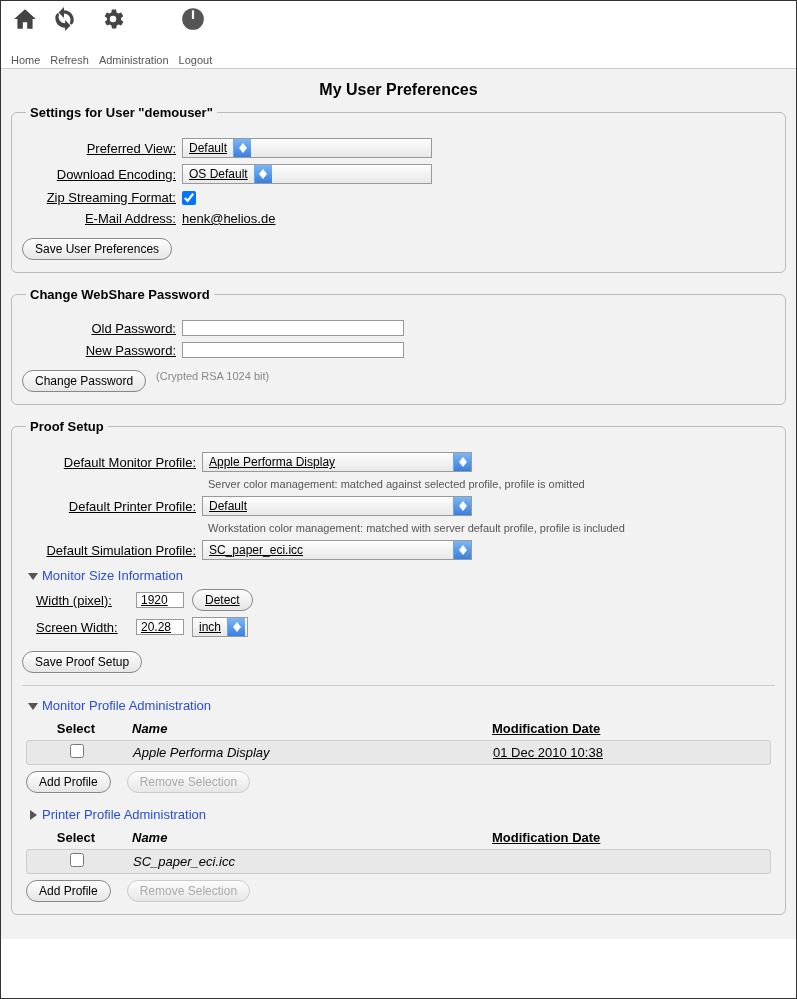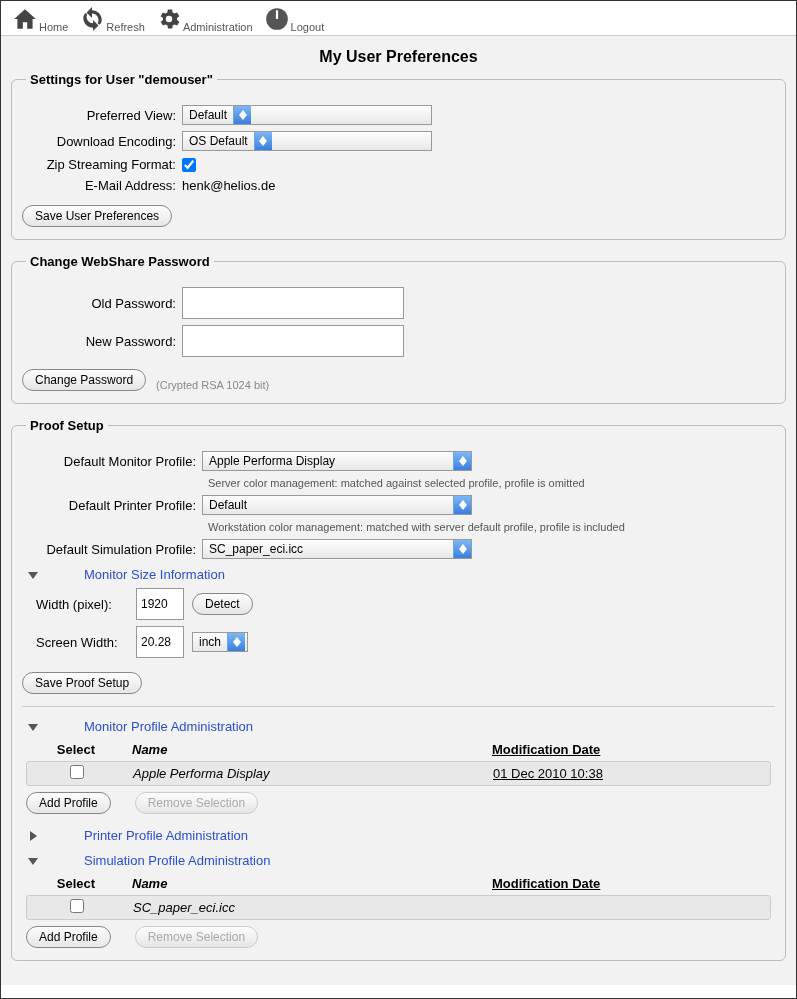--- a/index.html
+++ b/index.html
@@ -14,24 +14,26 @@
   color: #000;
 }
 .toolbar {
   display: flex;
   gap: 2px;
   padding: 4px 6px 2px 6px;
   border-bottom: 1px solid #ccc;
 }
 .toolbar-item {
   display: flex;
-  align-items: flex-end;
+  flex-direction: column;
+  align-items: flex-start;
   width: auto;
   cursor: pointer;
   padding: 0 4px;
+  gap: 20px;
 }
 .toolbar-item .icon-wrap {
   width: 28px; height: 28px;
   display: flex; align-items: center; justify-content: center;
 }
 .toolbar-item svg { width: 26px; height: 26px; fill: #444; }
 .toolbar-item .lbl {
   font-size: 11px;
   color: #555;
   margin-top: 1px;
@@ -55,20 +57,21 @@
 legend {
   font-size: 13px;
   font-weight: bold;
   padding: 0 4px;
   margin-left: 4px;
 }
 .row {
   display: flex;
   align-items: center;
   margin: 6px 0;
+  text-decoration: underline;
 }
 .row .label {
   width: 160px;
   text-align: right;
   padding-right: 6px;
   font-size: 13px;
 }
 .macselect {
   display: inline-flex;
   align-items: center;
@@ -102,21 +105,21 @@
   background: linear-gradient(#fdfdfd, #e6e6e6);
   font-size: 12px;
   cursor: pointer;
 }
 .mac-button.disabled {
   color: #aaa;
   border-color: #ccc;
   cursor: default;
 }
 input[type=text], input[type=password] {
-  height: 32px;
+  height: 16px;
   border: 1px solid #999;
   padding: 0 4px;
   font-size: 12px;
   background: #fff;
 }
 input[type=checkbox] {
   width: 14px; height: 14px;
 }
 .encnote {
   font-size: 11px;
@@ -130,21 +133,21 @@
   margin-top: 2px;
   margin-bottom: 6px;
 }
 .disclosure {
   display: flex;
   align-items: center;
   margin: 8px 0 4px 6px;
   cursor: pointer;
 }
 .disclosure svg { width: 10px; height: 10px; fill: #555; margin-right: 4px; }
-.disclosure .dlabel { color: #2a4ed0; font-size: 13px; margin-left: 42px; }
+.disclosure .dlabel { color: #2a4ed0; font-size: 13px; }
 .subgrid {
   margin-left: 14px;
 }
 hr.sep {
   border: none;
   border-top: 1px solid #ccc;
   margin: 12px 0;
 }
 .tbl {
   margin-left: 4px;
@@ -152,21 +155,21 @@
 }
 .tbl .thead, .tbl .trow {
   display: flex;
   align-items: center;
 }
 .tbl .thead { font-weight: bold; font-size: 13px; padding: 4px 0; }
 .tbl .trow { background: #e8e8e8; border: 1px solid #ccc; border-radius: 3px; padding: 3px 0; }
 .col-select { width: 100px; text-align: center; }
 .col-name { width: 360px; padding-left: 6px; font-style: italic; }
 .col-date { flex: 1; padding-left: 6px; text-decoration: underline; }
-.tbl-btns { margin-top: 6px; display: flex; gap: 24px; }
+.tbl-btns { margin-top: 6px; display: flex; gap: 16px; }
 </style>
 </head>
 <body>
 
 <div class="toolbar">
   <div class="toolbar-item">
     <span class="icon-wrap">
       <svg viewBox="0 0 24 24">
           <path d="M12 3l10 9h-3v9h-5v-6H10v6H5v-9H2z"></path>
         </svg>
@@ -258,21 +261,21 @@
     <div class="row">
       <div class="label">Old Password:</div>
       <input type="password" style="width: 222px;">
     </div>
 
     <div class="row">
       <div class="label">New Password:</div>
       <input type="password" style="width: 222px;">
     </div>
 
-    <div style="margin-top:12px; display:flex; align-items:flex-end">
+    <div style="margin-top:12px; display:flex; align-items:flex-start">
       <span class="mac-button">Change Password</span>
       <span class="encnote">(Crypted RSA 1024 bit)</span>
     </div>
   </fieldset>
 
   <fieldset>
     <legend>Proof Setup</legend>
 
     <div class="row">
       <div class="label" style="width:180px">Default Monitor Profile:</div>
@@ -379,26 +382,20 @@
       </div>
     </div>
 
     <div class="disclosure" style="margin-top:14px">
       <svg viewBox="0 0 10 10">
           <path d="M2 0v10l7-5z"></path>
         </svg>
       <span class="dlabel">Printer Profile Administration</span>
     </div>
 
-    <div class="disclosure" style="margin-top:10px">
-      <svg viewBox="0 0 10 10">
-          <path d="M0 2h10L5 9z"></path>
-        </svg>
-      <span class="dlabel">Simulation Profile Administration</span>
-    </div>
     <div class="tbl">
       <div class="thead">
         <div class="col-select">Select</div>
         <div class="col-name">Name</div>
         <div class="col-date">Modification Date</div>
       </div>
       <div class="trow">
         <div class="col-select"><input type="checkbox" style=""></div>
         <div class="col-name">SC_paper_eci.icc</div>
       </div>

